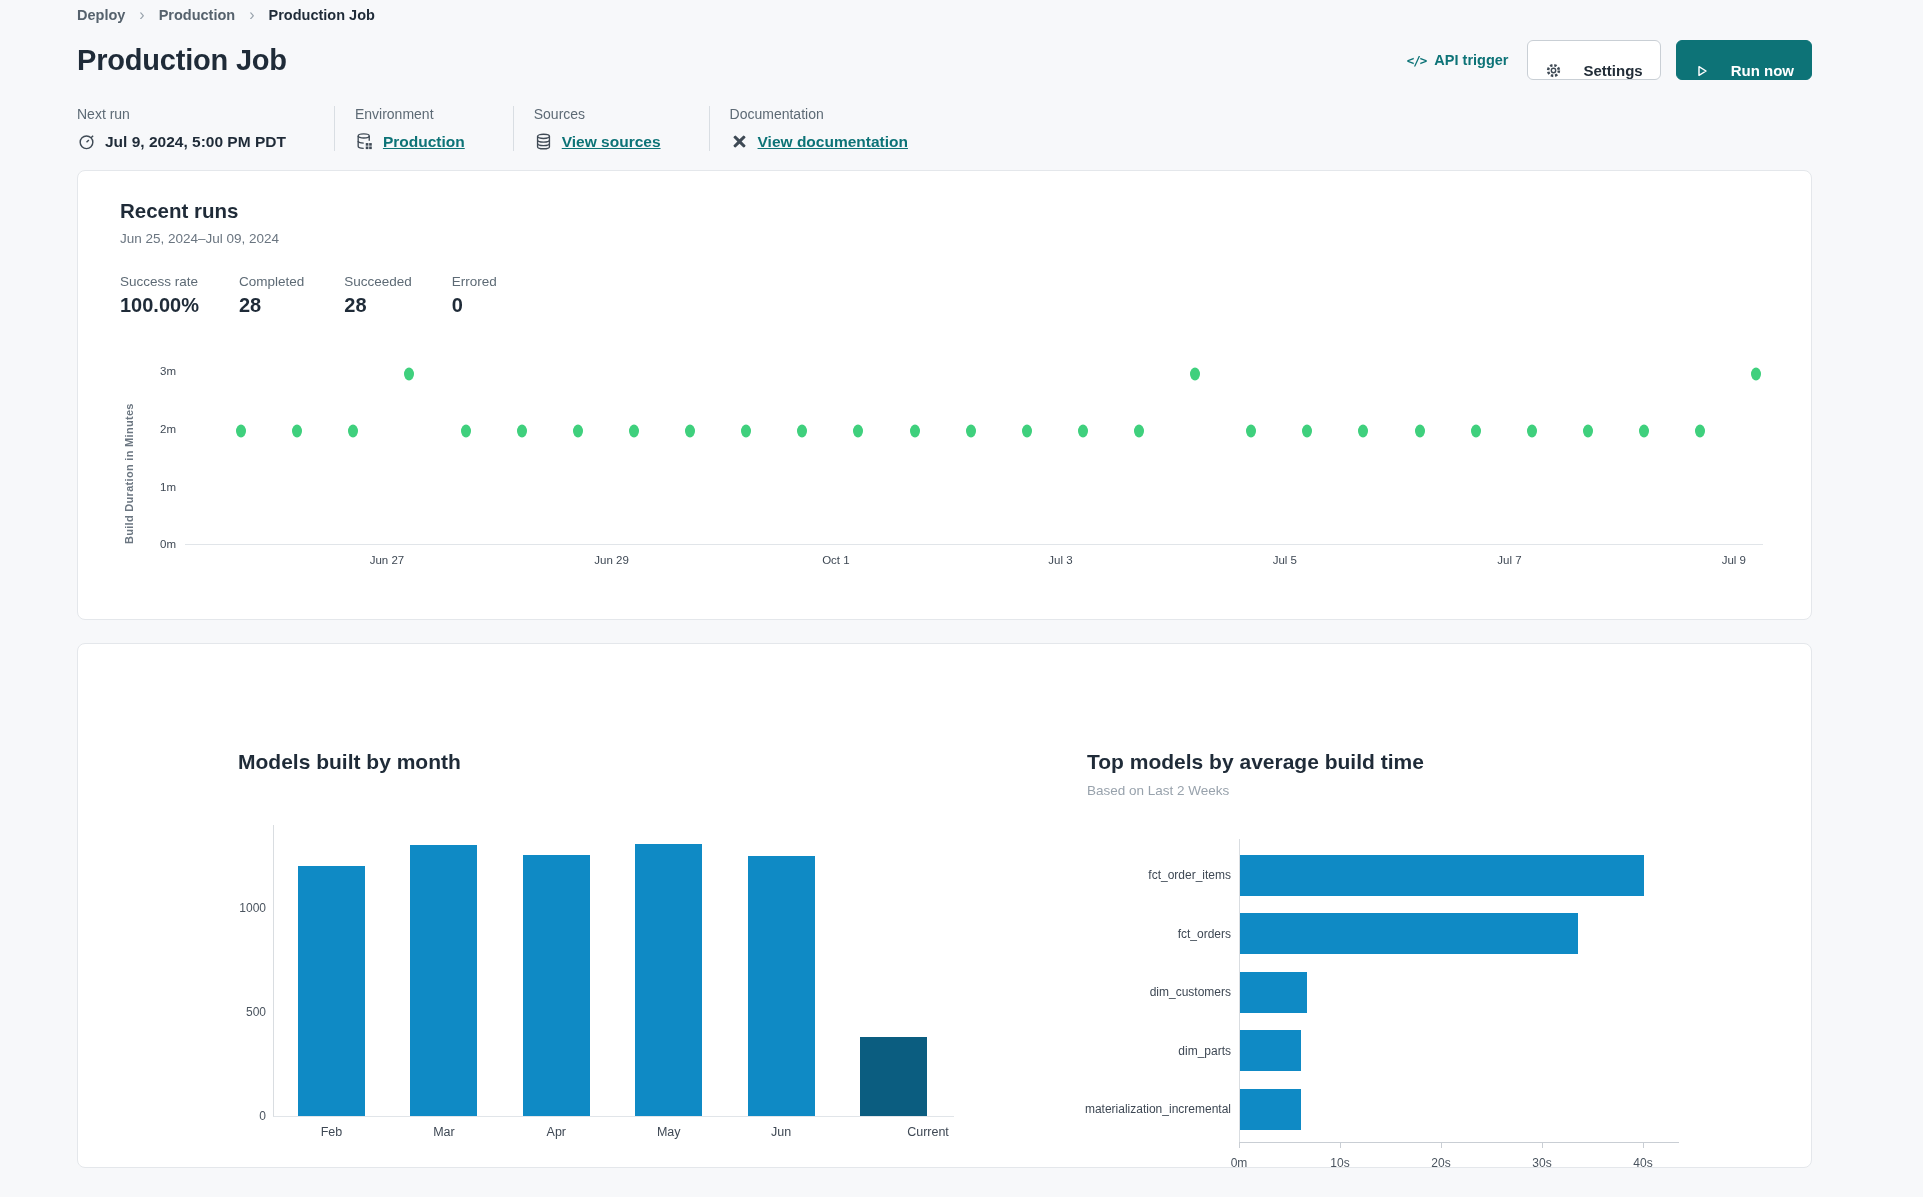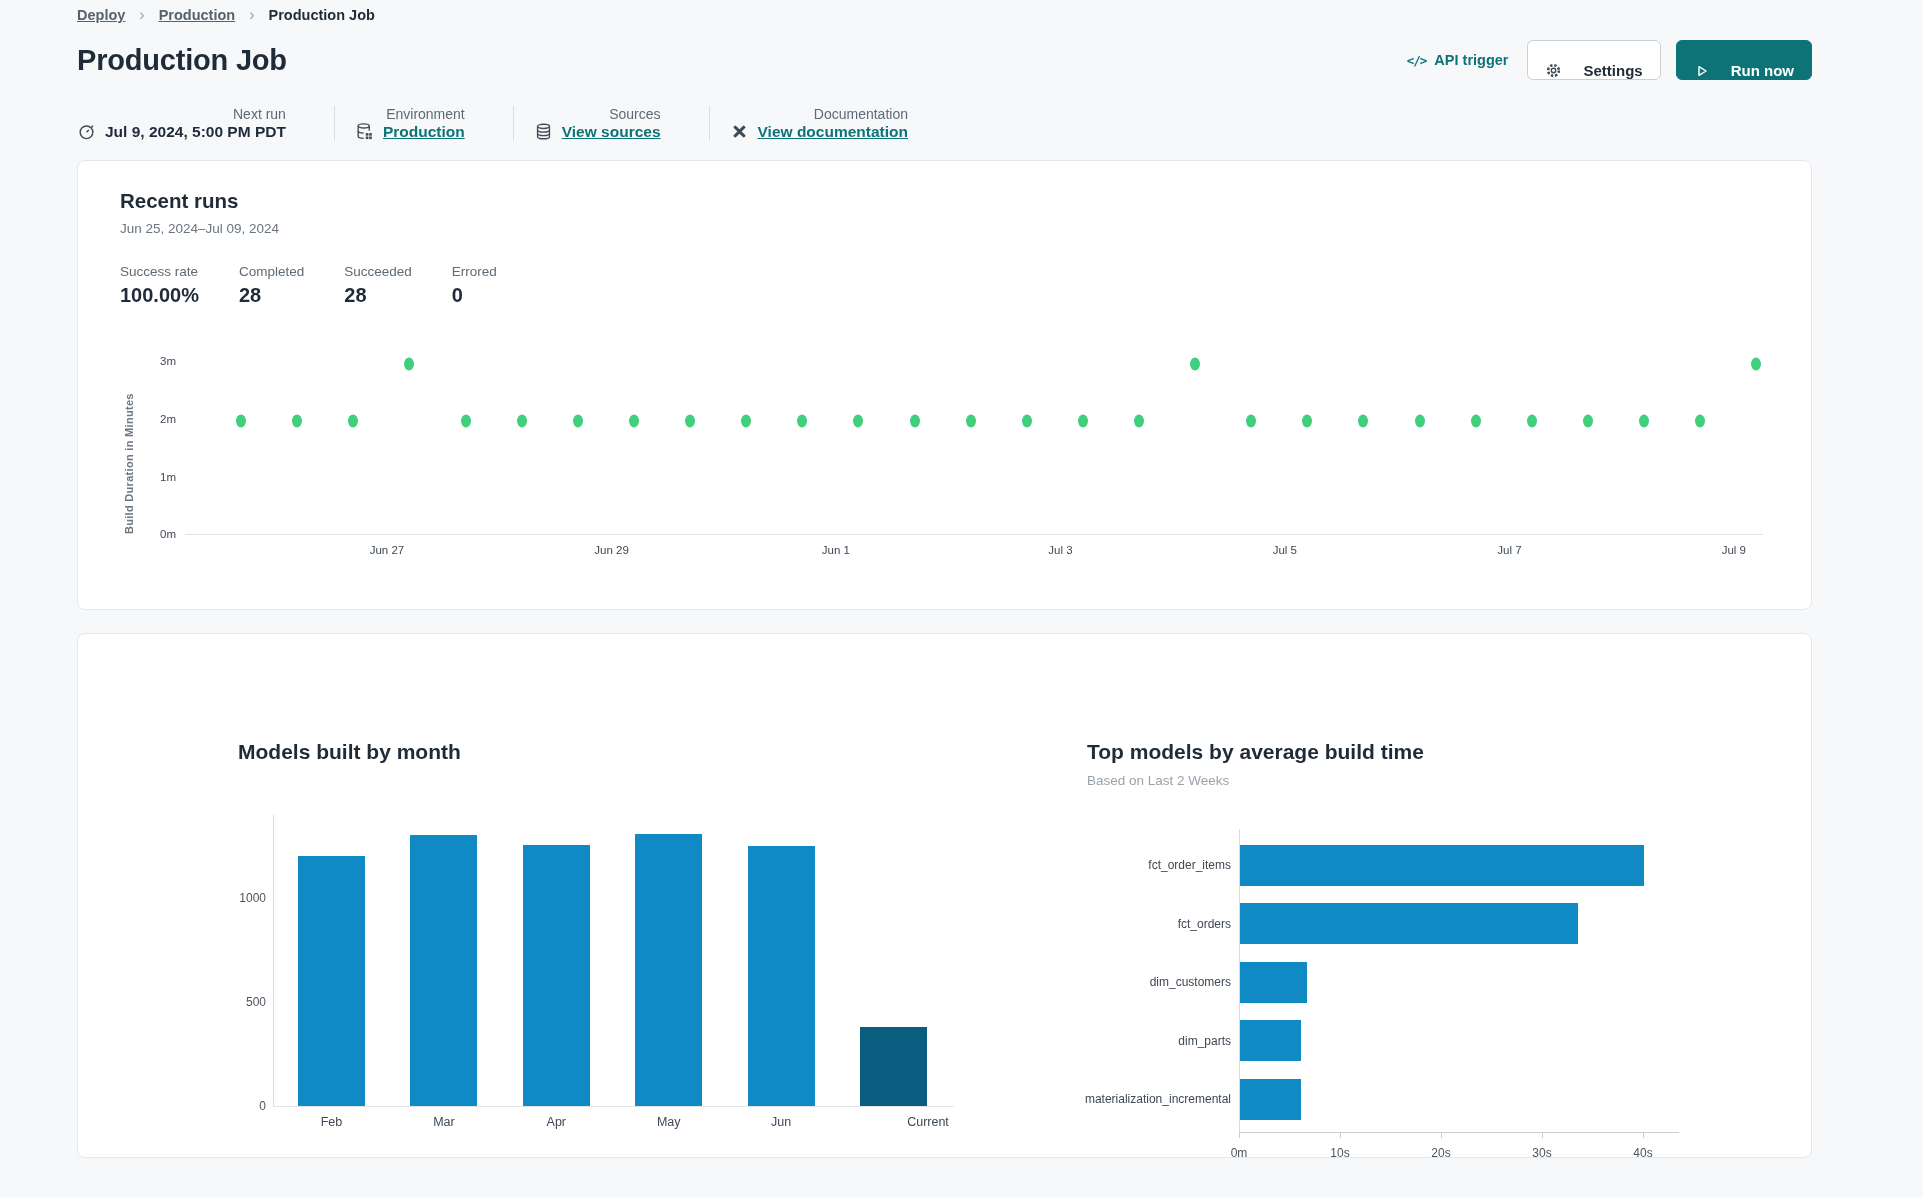--- a/index.html
+++ b/index.html
@@ -8,35 +8,35 @@
     background:#f7f8fa;color:#1f2b38;
     font-family:"Liberation Sans",sans-serif;
     -webkit-font-smoothing:antialiased;
   }
   .page{position:relative;width:1735px;margin-left:77px;padding-top:4px;}
 
   
   .breadcrumb{display:flex;align-items:center;gap:14px;font-size:14.5px;font-weight:600;color:#56626d;height:22px;}
   .breadcrumb .sep{color:#9aa4ad;font-size:16px;font-weight:400;}
   .breadcrumb .current{color:#1f2b38;font-weight:700;}
-  .crumb{cursor:pointer;text-decoration:underline;}
+  .crumb{cursor:pointer;}
 
   
   .header-row{display:flex;justify-content:space-between;align-items:center;margin-top:12px;height:44px;}
   .page-title{font-size:29px;font-weight:700;letter-spacing:-.2px;margin:0;}
   .actions{display:flex;align-items:center;gap:15px;}
   .api-trigger{display:flex;align-items:center;gap:8px;color:#0d7377;font-size:14.5px;font-weight:600;cursor:pointer;margin-right:4px;}
   .code-icon{font-family:"DejaVu Sans Mono",monospace;font-size:12.5px;font-weight:700;letter-spacing:-1px;}
   .btn{height:40px;display:inline-flex;align-items:flex-end;gap:21px;padding:0 17px;border-radius:6px;font-size:15px;font-weight:600;cursor:pointer;box-sizing:border-box;font-family:inherit;}
   .btn-settings{background:#fff;border:1px solid #c9cfd5;color:#222d38;}
   .btn-run{background:#0d7377;border:1px solid #0d7377;color:#fff;}
 
   
   .info-bar{display:flex;margin-top:24px;}
-  .info-cell{display:flex;flex-direction:column;padding-right:48px;text-align:right;}
+  .info-cell{display:flex;flex-direction:column;gap:10px;padding-right:48px;}
   .info-cell + .info-cell{border-left:1px solid #d9dee3;padding-left:20px;}
   .info-label{font-size:14px;color:#5d6a75;}
   .info-value{display:flex;align-items:center;gap:9px;font-size:15.5px;font-weight:600;color:#1f2b38;}
   .info-link{color:#0d7377;text-decoration:underline;cursor:pointer;}
   .info-icon{display:inline-flex;width:19px;height:19px;}
 
   
   .card{background:#fff;border:1px solid #e4e7eb;border-radius:8px;box-sizing:border-box;}
   .recent-card{margin-top:19px;height:450px;position:relative;padding:28px 50px 0 42px;}
   .recent-title{font-size:20.5px;font-weight:700;margin:0;}
@@ -200,21 +200,21 @@
       </div>
     </div>
     <div class="scatter-wrap">
       <div class="y-axis-label">Build Duration in Minutes</div>
     <div class="s-ytick" style="bottom: 0%;">0m</div>
         <div class="s-ytick" style="bottom: 31.95%;">1m</div>
         <div class="s-ytick" style="bottom: 63.9%;">2m</div>
         <div class="s-ytick" style="bottom: 95.85%;">3m</div>
         <div class="s-xtick" style="left: 12.8%;">Jun 27</div>
         <div class="s-xtick" style="left: 27.03%;">Jun 29</div>
-        <div class="s-xtick" style="left: 41.25%;">Jun 1</div>
+        <div class="s-xtick" style="left: 41.25%;">Oct 1</div>
         <div class="s-xtick" style="left: 55.48%;">Jul 3</div>
         <div class="s-xtick" style="left: 69.7%;">Jul 5</div>
         <div class="s-xtick" style="left: 83.93%;">Jul 7</div>
         <div class="s-xtick" style="left: 98.15%;">Jul 9</div>
         <div class="dot" style="left: 3.56%; bottom: 62.94%; background: rgb(63, 208, 125);"></div>
         <div class="dot" style="left: 7.11%; bottom: 62.94%; background: rgb(63, 208, 125);"></div>
         <div class="dot" style="left: 10.67%; bottom: 62.94%; background: rgb(63, 208, 125);"></div>
         <div class="dot" style="left: 14.22%; bottom: 94.57%; background: rgb(63, 208, 125);"></div>
         <div class="dot" style="left: 17.78%; bottom: 62.94%; background: rgb(63, 208, 125);"></div>
         <div class="dot" style="left: 21.34%; bottom: 62.94%; background: rgb(63, 208, 125);"></div>

